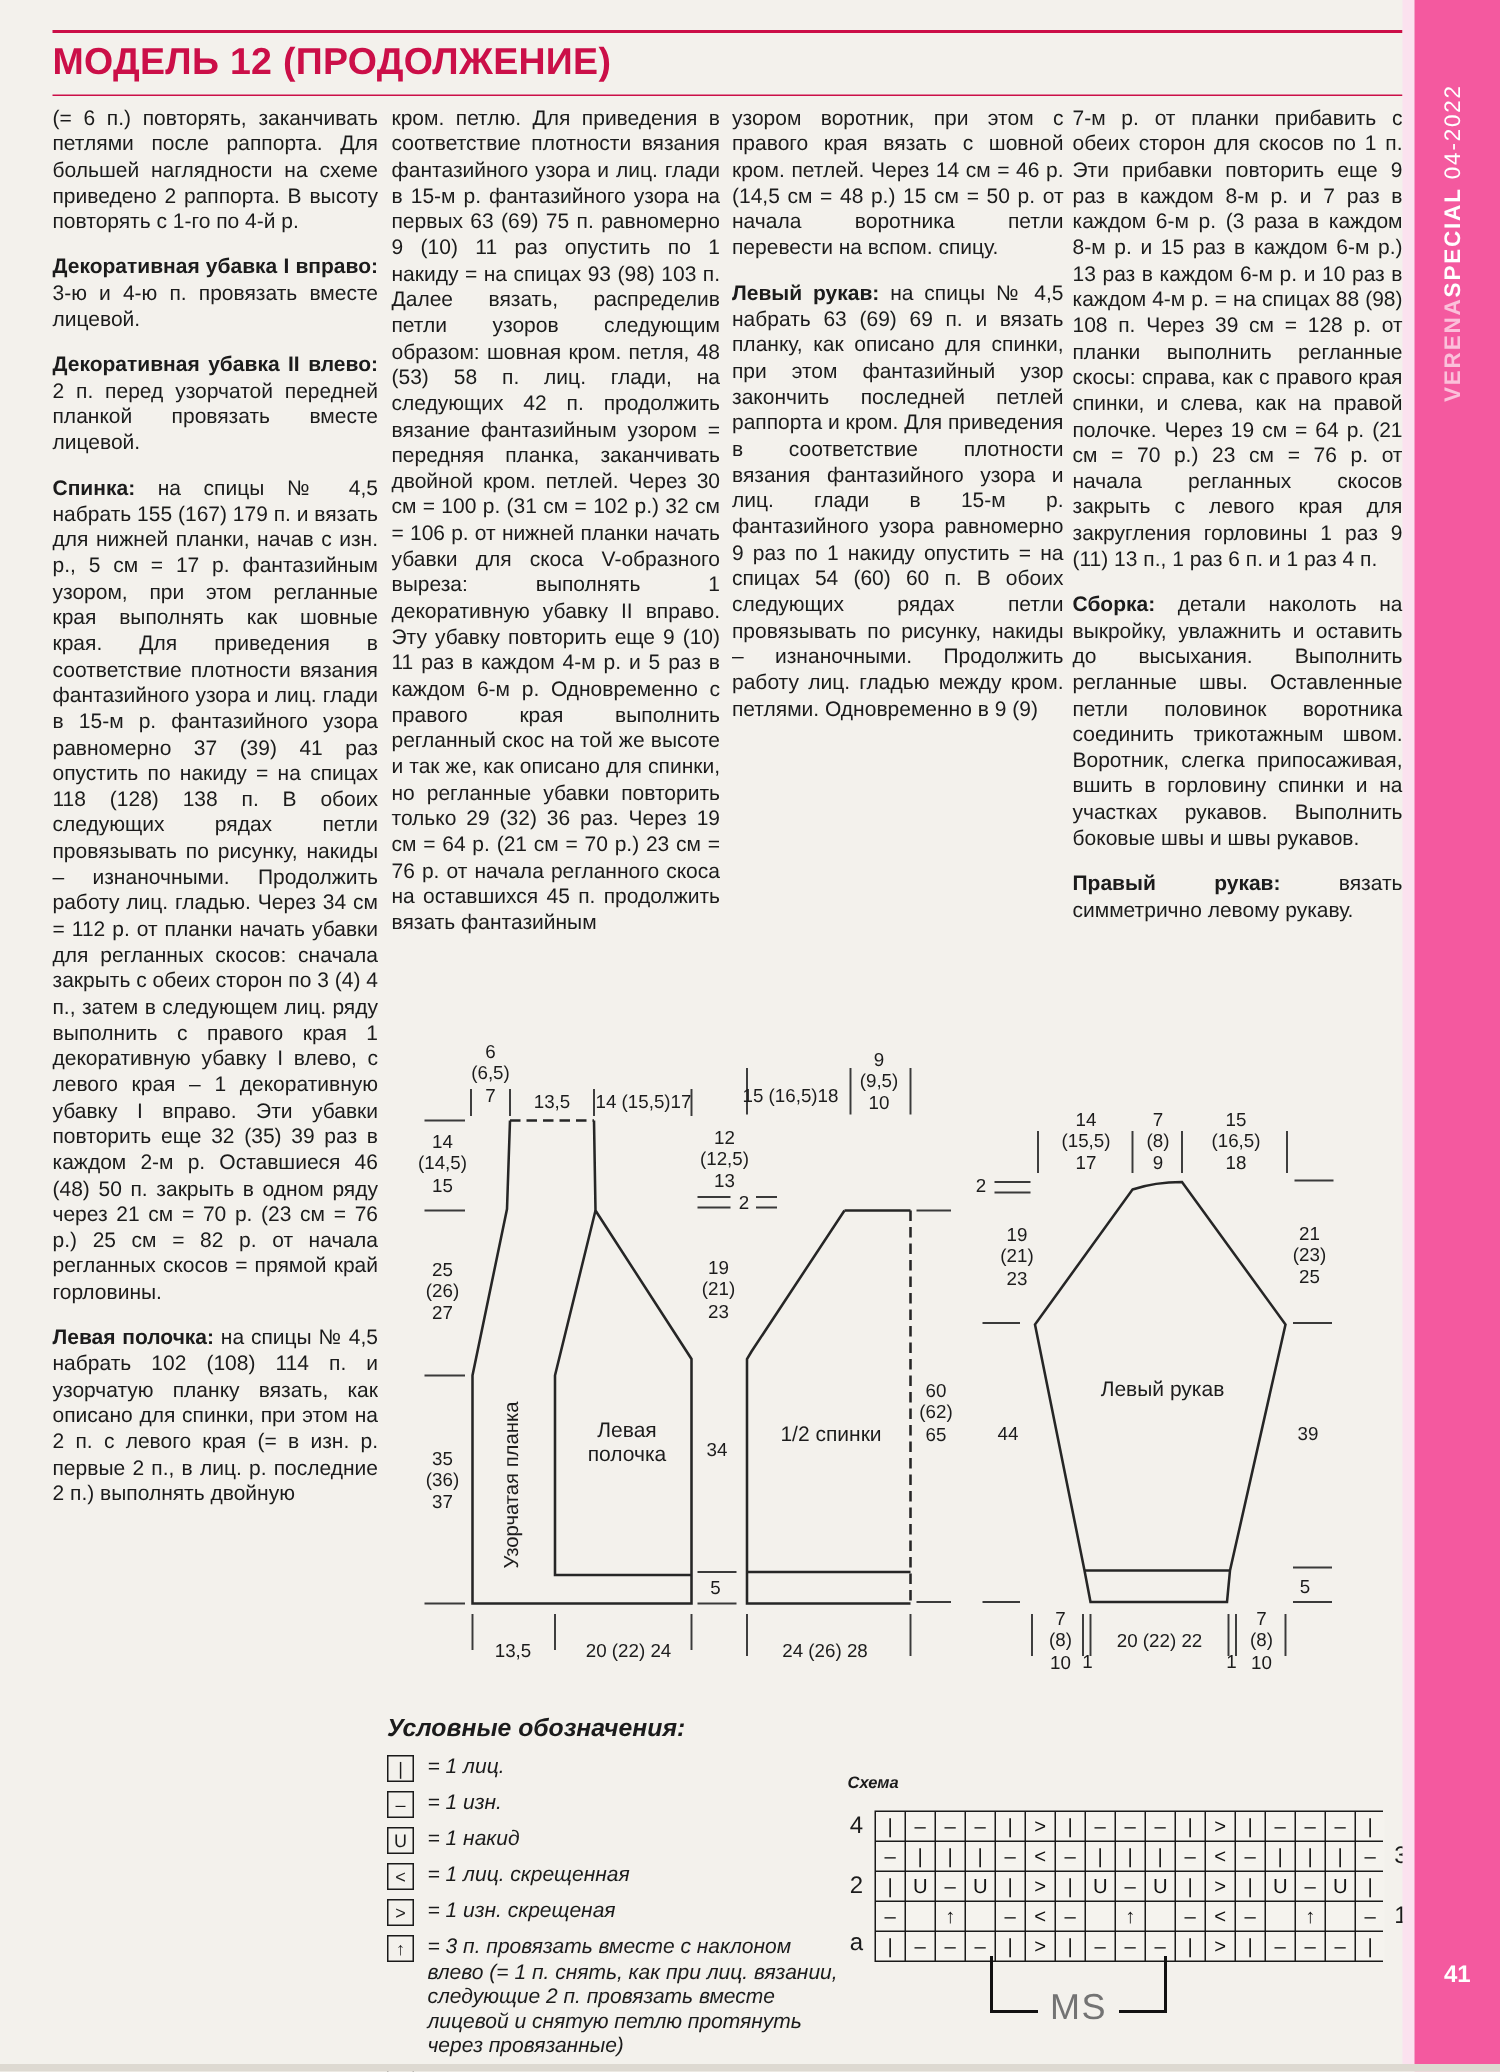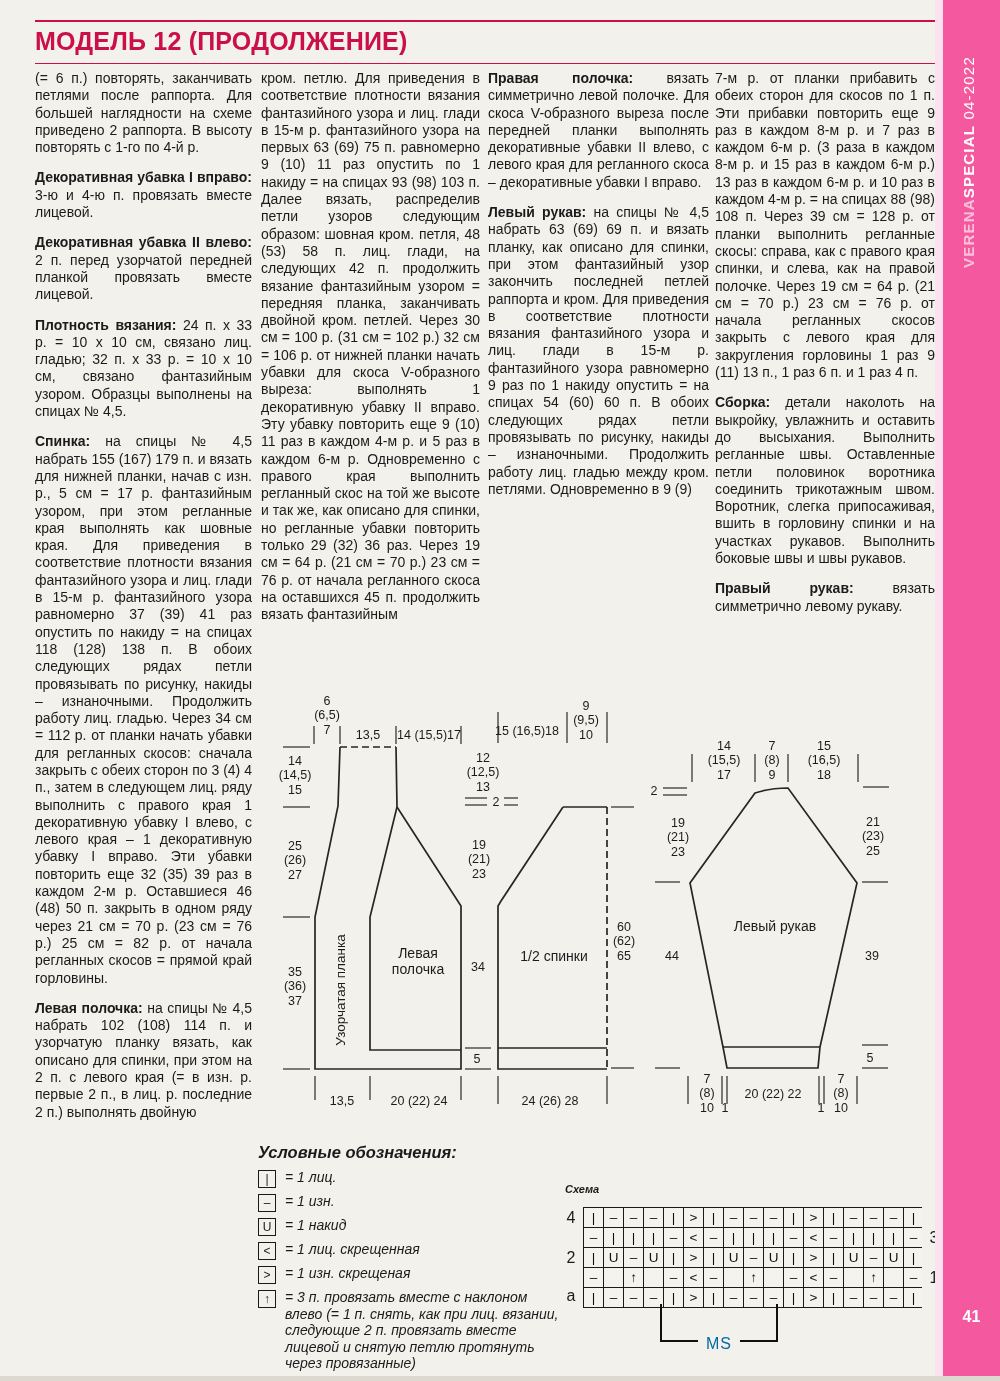--- a/index.html
+++ b/index.html
@@ -39,21 +39,21 @@
   .schema-block{position:absolute;left:563px;top:1183px;width:400px;}
   .schema-title{font-size:11px;font-weight:700;font-style:italic;margin:0 0 4px 2px;}
   .grid{position:absolute;left:20px;top:24px;display:grid;grid-template-columns:repeat(17,19px);
         grid-auto-rows:19px;gap:1px;background:#1a1a1a;padding:1px;width:339px;box-sizing:border-box;}
   .cell{background:#f5f3ee;display:flex;align-items:center;justify-content:center;
         font-size:13.5px;line-height:1;color:#111;}
   .rlabel{position:absolute;font-size:16px;width:16px;text-align:center;}
   .ms-bracket{position:absolute;left:97px;top:121px;width:114px;height:36px;
               border-left:2px solid #111;border-right:2px solid #111;border-bottom:2px solid #111;}
   .ms-label{position:absolute;left:50%;bottom:-13px;transform:translateX(-50%);
-            background:#f3f1ec;padding:0 8px;font-size:16px;letter-spacing:1px;color:#0369a1;}
+            background:#f3f1ec;padding:0 8px;font-size:24px;letter-spacing:1px;color:#737373;}
   
   .sidebar-light{position:absolute;left:935px;top:0;width:8px;height:1381px;background:#fbe2ef;}
   .sidebar{position:absolute;left:943px;top:0;width:57px;height:1381px;background:#f4599f;}
   .vt{position:absolute;left:17px;top:58px;height:210px;writing-mode:vertical-rl;
       transform:rotate(180deg);white-space:nowrap;font-size:15px;letter-spacing:1.2px;color:#fff;}
   .vt .lt{color:rgba(255,255,255,.62);font-weight:700;}
   .vt .bd{font-weight:700;}
   .pageno{position:absolute;left:0;top:1308px;width:57px;text-align:center;
           font-size:16px;font-weight:700;color:#fff;}
   .bottom-edge{position:absolute;left:0;bottom:0;width:1000px;height:5px;background:#ddd9d1;}
@@ -66,29 +66,28 @@
   <div class="hdr">
     <div class="rule-top"></div>
     <h1>МОДЕЛЬ 12 (ПРОДОЛЖЕНИЕ)</h1>
     <div class="rule-bot"></div>
   </div>
 
   <div class="col c1">
     <p><b></b> <span>(= 6 п.) повторять, заканчивать петлями после раппорта. Для большей наглядности на схеме приведено 2 раппорта. В высоту повторять с 1-го по 4-й р.</span></p>
     <p><b>Декоративная убавка I вправо:</b> <span>3-ю и 4-ю п. провязать вместе лицевой.</span></p>
     <p><b>Декоративная убавка II влево:</b> <span>2 п. перед узорчатой передней планкой провязать вместе лицевой.</span></p>
-    <p><b>Плотность вязания:</b> <span>24 п. x 33 р. = 10 x 10 см, связано лиц. гладью; 32 п. x 33 р. = 10 x 10 см, связано фантазийным узором. Образцы выполнены на спицах № 4,5.</span></p>
     <p><b>Спинка:</b> <span>на спицы № 4,5 набрать 155 (167) 179 п. и вязать для нижней планки, начав с изн. р., 5 см = 17 р. фантазийным узором, при этом регланные края выполнять как шовные края. Для приведения в соответствие плотности вязания фантазийного узора и лиц. глади в 15-м р. фантазийного узора равномерно 37 (39) 41 раз опустить по накиду = на спицах 118 (128) 138 п. В обоих следующих рядах петли провязывать по рисунку, накиды – изнаночными. Продолжить работу лиц. гладью. Через 34 см = 112 р. от планки начать убавки для регланных скосов: сначала закрыть с обеих сторон по 3 (4) 4 п., затем в следующем лиц. ряду выполнить с правого края 1 декоративную убавку I влево, с левого края – 1 декоративную убавку I вправо. Эти убавки повторить еще 32 (35) 39 раз в каждом 2-м р. Оставшиеся 46 (48) 50 п. закрыть в одном ряду через 21 см = 70 р. (23 см = 76 р.) 25 см = 82 р. от начала регланных скосов = прямой край горловины.</span></p>
     <p><b>Левая полочка:</b> <span>на спицы № 4,5 набрать 102 (108) 114 п. и узорчатую планку вязать, как описано для спинки, при этом на 2 п. с левого края (= в изн. р. первые 2 п., в лиц. р. последние 2 п.) выполнять двойную</span></p>
   </div>
   <div class="col c2">
     <p><b></b> <span>кром. петлю. Для приведения в соответствие плотности вязания фантазийного узора и лиц. глади в 15-м р. фантазийного узора на первых 63 (69) 75 п. равномерно 9 (10) 11 раз опустить по 1 накиду = на спицах 93 (98) 103 п. Далее вязать, распределив петли узоров следующим образом: шовная кром. петля, 48 (53) 58 п. лиц. глади, на следующих 42 п. продолжить вязание фантазийным узором = передняя планка, заканчивать двойной кром. петлей. Через 30 см = 100 р. (31 см = 102 р.) 32 см = 106 р. от нижней планки начать убавки для скоса V-образного выреза: выполнять 1 декоративную убавку II вправо. Эту убавку повторить еще 9 (10) 11 раз в каждом 4-м р. и 5 раз в каждом 6-м р. Одновременно с правого края выполнить регланный скос на той же высоте и так же, как описано для спинки, но регланные убавки повторить только 29 (32) 36 раз. Через 19 см = 64 р. (21 см = 70 р.) 23 см = 76 р. от начала регланного скоса на оставшихся 45 п. продолжить вязать фантазийным</span></p>
   </div>
   <div class="col c3">
-    <p><b>Правая полочка:</b> <span>вязать симметрично левой полочке. Для скоса V-образного выреза после передней планки выполнять декоративные убавки II влево, с левого края для регланного скоса – декоративные убавки I вправо.</span></p>
+    <p><b></b> <span>узором воротник, при этом с правого края вязать с шовной кром. петлей. Через 14 см = 46 р. (14,5 см = 48 р.) 15 см = 50 р. от начала воротника петли перевести на вспом. спицу.</span></p>
     <p><b>Левый рукав:</b> <span>на спицы № 4,5 набрать 63 (69) 69 п. и вязать планку, как описано для спинки, при этом фантазийный узор закончить последней петлей раппорта и кром. Для приведения в соответствие плотности вязания фантазийного узора и лиц. глади в 15-м р. фантазийного узора равномерно 9 раз по 1 накиду опустить = на спицах 54 (60) 60 п. В обоих следующих рядах петли провязывать по рисунку, накиды – изнаночными. Продолжить работу лиц. гладью между кром. петлями. Одновременно в 9 (9)</span></p>
   </div>
   <div class="col c4">
     <p><b></b> <span>7-м р. от планки прибавить с обеих сторон для скосов по 1 п. Эти прибавки повторить еще 9 раз в каждом 8-м р. и 7 раз в каждом 6-м р. (3 раза в каждом 8-м р. и 15 раз в каждом 6-м р.) 13 раз в каждом 6-м р. и 10 раз в каждом 4-м р. = на спицах 88 (98) 108 п. Через 39 см = 128 р. от планки выполнить регланные скосы: справа, как с правого края спинки, и слева, как на правой полочке. Через 19 см = 64 р. (21 см = 70 р.) 23 см = 76 р. от начала регланных скосов закрыть с левого края для закругления горловины 1 раз 9 (11) 13 п., 1 раз 6 п. и 1 раз 4 п.</span></p>
     <p><b>Сборка:</b> <span>детали наколоть на выкройку, увлажнить и оставить до высыхания. Выполнить регланные швы. Оставленные петли половинок воротника соединить трикотажным швом. Воротник, слегка припосаживая, вшить в горловину спинки и на участках рукавов. Выполнить боковые швы и швы рукавов.</span></p>
     <p><b>Правый рукав:</b> <span>вязать симметрично левому рукаву.</span></p>
   </div>
 
   <div class="schem">
     <svg width="690" height="460" viewBox="0 0 690 460">

